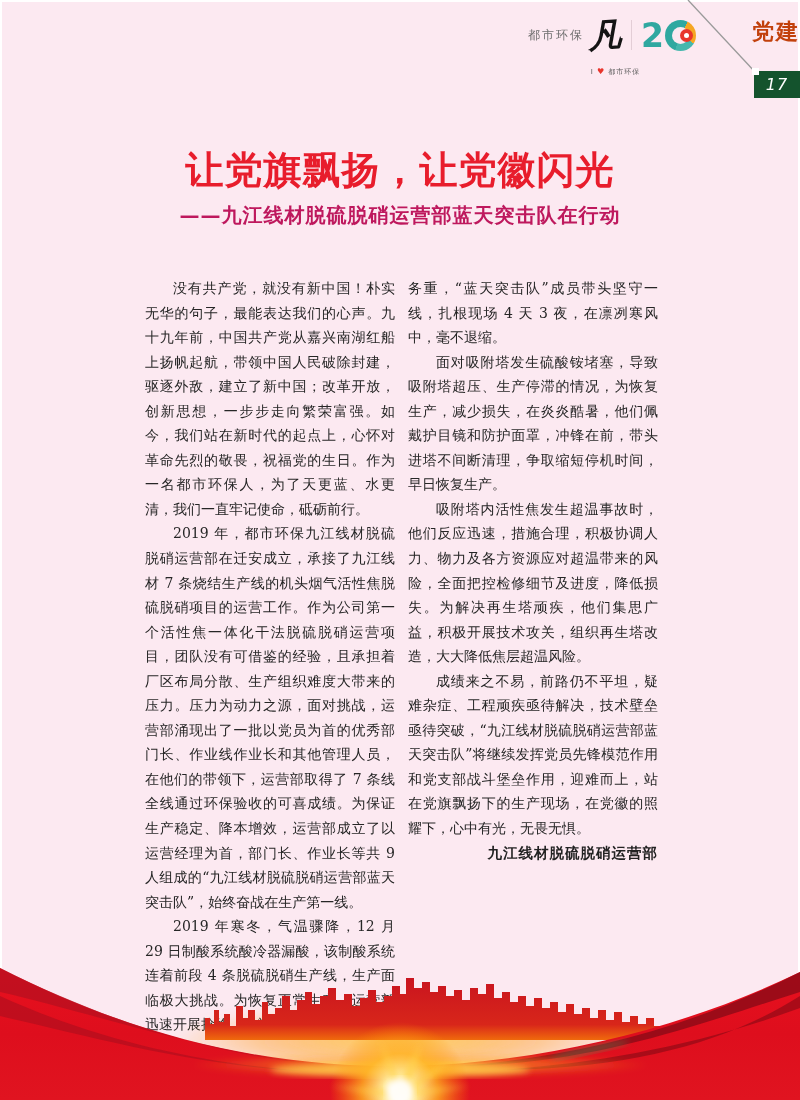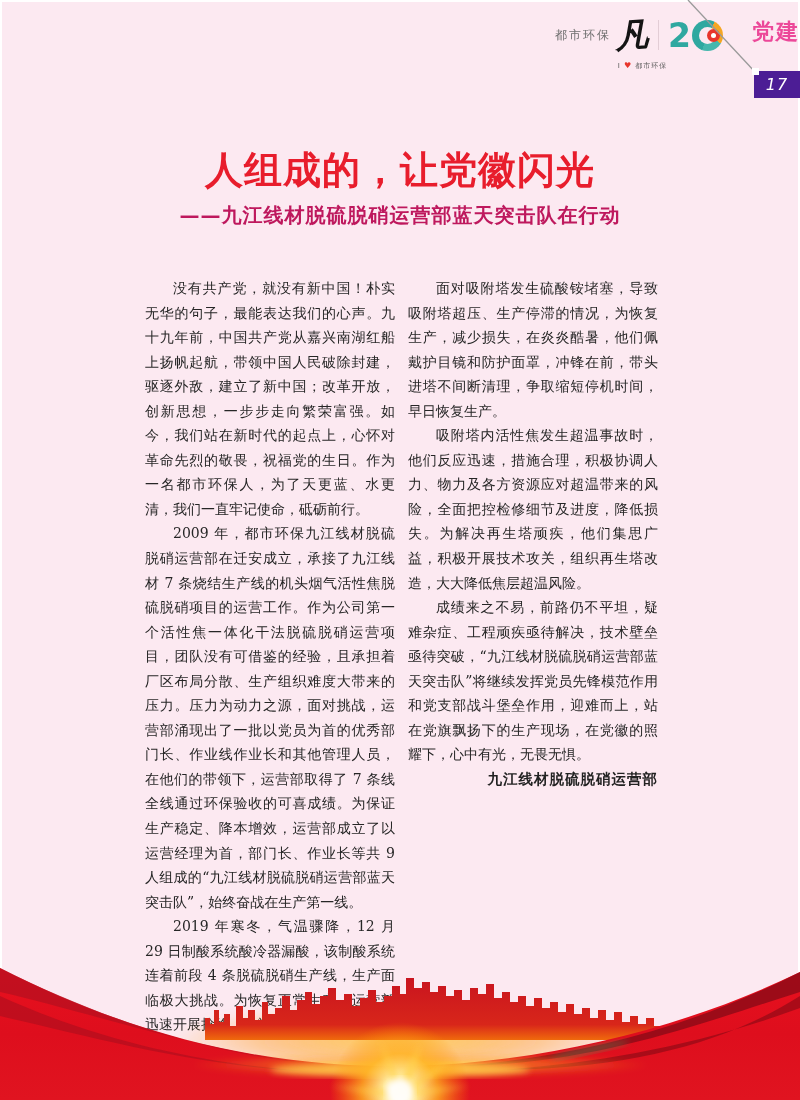--- a/index.html
+++ b/index.html
@@ -7,21 +7,21 @@
   .canvas {
     position: relative; width: 800px; height: 1100px;
     background: #ffffff; overflow: hidden;
   }
   .page {
     position: absolute; inset: 2px; background: #fce9f1;
   }
 
   
   .brand-cluster {
-    position: absolute; left: 555px; top: 12px; width: 175px; height: 58px;
+    position: absolute; left: 528px; top: 12px; width: 175px; height: 58px;
   }
   .brand-row { display: flex; align-items: center; height: 46px; }
   .brand-text {
     font-family: "DejaVu Sans", sans-serif; font-size: 12px; color: #6f6f6f;
     letter-spacing: 2px; white-space: nowrap;
   }
   .brand-glyph {
     font-family: "DejaVu Serif", serif; font-style: italic; font-weight: bold;
     font-size: 33px; color: #141414; margin-left: 4px; transform: rotate(-4deg);
     line-height: 1;
@@ -43,35 +43,35 @@
   }
   .anniv-ring .dot {
     position: absolute; right: 3px; top: 9px; width: 13px; height: 13px;
     border-radius: 50%; background: #e8352c;
   }
   .anniv-ring .dot::after {
     content: ""; position: absolute; left: 4px; top: 4px; width: 5px; height: 5px;
     border-radius: 50%; background: #ffffff;
   }
   .anniv-caption {
-    margin-top: 3px; text-align: center; width: 100%;
+    margin-top: 9px; text-align: center; width: 100%;
     font-family: "DejaVu Sans", sans-serif; font-size: 7px; color: #5a5a5a;
     letter-spacing: 1px;
   }
   .anniv-caption .heart { color: #e8352c; font-size: 8px; }
 
   .section-label {
     position: absolute; left: 752px; top: 17px;
     font-family: "DejaVu Sans", sans-serif; font-weight: bold; font-size: 22px;
-    color: #ec4899; letter-spacing: 2px;
+    color: #c2410c; letter-spacing: 2px;
   }
   .corner-line { position: absolute; left: 678px; top: 0; width: 84px; height: 76px; }
   .page-tab {
     position: absolute; left: 754px; top: 71px; width: 46px; height: 27px;
-    background: #4c1d95; display: flex; align-items: center; justify-content: center;
+    background: #14532d; display: flex; align-items: center; justify-content: center;
   }
   .page-tab .sq {
     position: absolute; left: -2px; top: -3px; width: 7px; height: 7px; background: #ffffff;
   }
   .page-tab .num {
     font-family: "DejaVu Sans", sans-serif; font-style: italic; font-size: 16px;
     color: #ffffff; letter-spacing: 1px;
   }
 
   
@@ -135,31 +135,32 @@
 
   <svg class="corner-line" viewBox="0 0 84 76">
     <line x1="10" y1="0" x2="78" y2="73" stroke="#9a9a9a" stroke-width="1.3"></line>
   </svg>
 
   <div class="page-tab">
     <span class="sq"></span>
     <span class="num">17</span>
   </div>
 
-  <div class="title">人组成的，让党徽闪光</div>
+  <div class="title">让党旗飘扬，让党徽闪光</div>
   <div class="subtitle">——九江线材脱硫脱硝运营部蓝天突击队在行动</div>
 
   <div class="article-body">
     <div class="col">
         <p class="para">没有共产党，就没有新中国！朴实无华的句子，最能表达我们的心声。九十九年前，中国共产党从嘉兴南湖红船上扬帆起航，带领中国人民破除封建，驱逐外敌，建立了新中国；改革开放，创新思想，一步步走向繁荣富强。如今，我们站在新时代的起点上，心怀对革命先烈的敬畏，祝福党的生日。作为一名都市环保人，为了天更蓝、水更清，我们一直牢记使命，砥砺前行。</p>
-        <p class="para">2009 年，都市环保九江线材脱硫脱硝运营部在迁安成立，承接了九江线材 7 条烧结生产线的机头烟气活性焦脱硫脱硝项目的运营工作。作为公司第一个活性焦一体化干法脱硫脱硝运营项目，团队没有可借鉴的经验，且承担着厂区布局分散、生产组织难度大带来的压力。压力为动力之源，面对挑战，运营部涌现出了一批以党员为首的优秀部门长、作业线作业长和其他管理人员，在他们的带领下，运营部取得了 7 条线全线通过环保验收的可喜成绩。为保证生产稳定、降本增效，运营部成立了以运营经理为首，部门长、作业长等共 9 人组成的“九江线材脱硫脱硝运营部蓝天突击队”，始终奋战在生产第一线。</p>
+        <p class="para">2019 年，都市环保九江线材脱硫脱硝运营部在迁安成立，承接了九江线材 7 条烧结生产线的机头烟气活性焦脱硫脱硝项目的运营工作。作为公司第一个活性焦一体化干法脱硫脱硝运营项目，团队没有可借鉴的经验，且承担着厂区布局分散、生产组织难度大带来的压力。压力为动力之源，面对挑战，运营部涌现出了一批以党员为首的优秀部门长、作业线作业长和其他管理人员，在他们的带领下，运营部取得了 7 条线全线通过环保验收的可喜成绩。为保证生产稳定、降本增效，运营部成立了以运营经理为首，部门长、作业长等共 9 人组成的“九江线材脱硫脱硝运营部蓝天突击队”，始终奋战在生产第一线。</p>
         <p class="para">2019 年寒冬，气温骤降，12 月 29 日制酸系统酸冷器漏酸，该制酸系统连着前段 4 条脱硫脱硝生产线，生产面临极大挑战。为恢复正常生产，运营部迅速开展抢修，时间紧任</p>
       </div>
     <div class="col">
       <div>
+          <p class="para no-indent">务重，“蓝天突击队”成员带头坚守一线，扎根现场 4 天 3 夜，在凛冽寒风中，毫不退缩。</p>
           <p class="para">面对吸附塔发生硫酸铵堵塞，导致吸附塔超压、生产停滞的情况，为恢复生产，减少损失，在炎炎酷暑，他们佩戴护目镜和防护面罩，冲锋在前，带头进塔不间断清理，争取缩短停机时间，早日恢复生产。</p>
           <p class="para">吸附塔内活性焦发生超温事故时，他们反应迅速，措施合理，积极协调人力、物力及各方资源应对超温带来的风险，全面把控检修细节及进度，降低损失。为解决再生塔顽疾，他们集思广益，积极开展技术攻关，组织再生塔改造，大大降低焦层超温风险。</p>
           <p class="para">成绩来之不易，前路仍不平坦，疑难杂症、工程顽疾亟待解决，技术壁垒亟待突破，“九江线材脱硫脱硝运营部蓝天突击队”将继续发挥党员先锋模范作用和党支部战斗堡垒作用，迎难而上，站在党旗飘扬下的生产现场，在党徽的照耀下，心中有光，无畏无惧。</p>
         </div>
       <div class="signature">九江线材脱硫脱硝运营部</div>
     </div>
   </div>
 
   <svg class="bottom-deco" viewBox="0 0 800 200">
     <defs>

